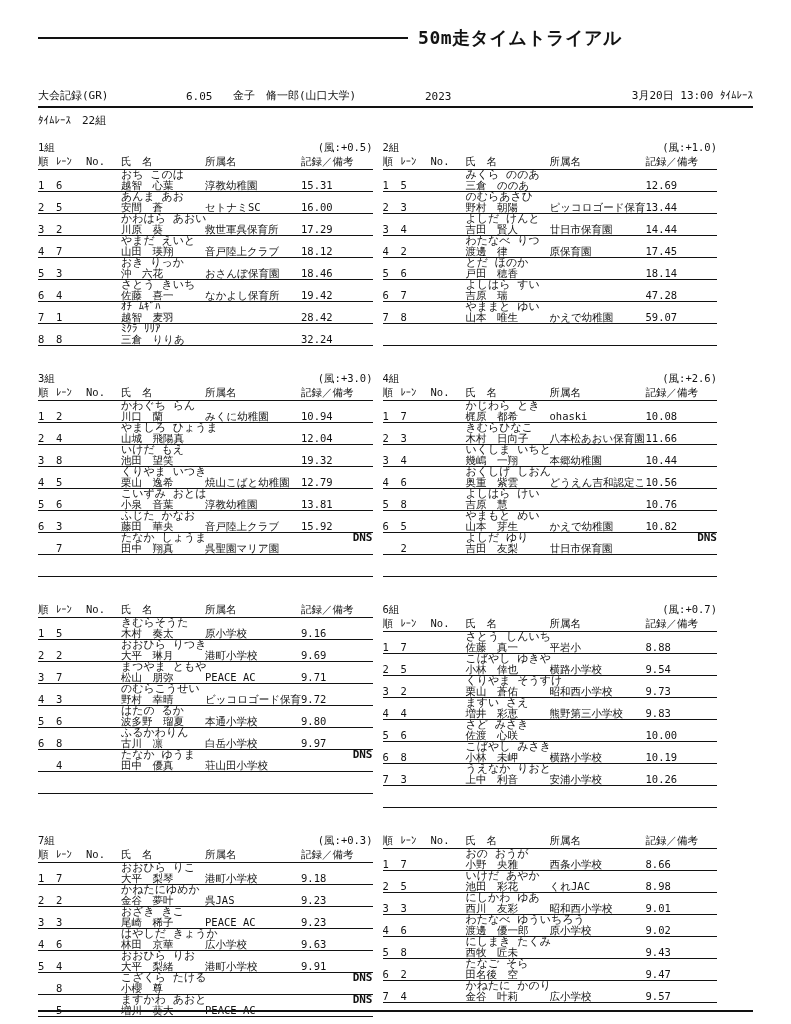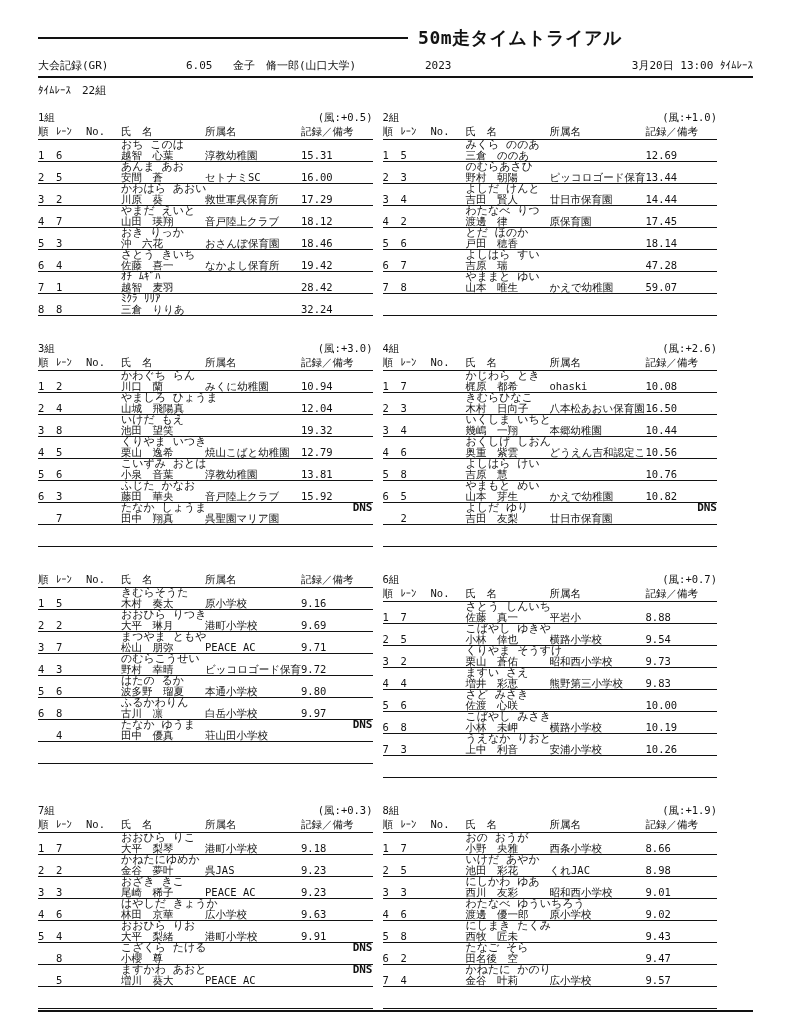--- a/index.html
+++ b/index.html
@@ -11,22 +11,22 @@
     font-family:"DejaVu Sans Mono","DejaVu Sans",monospace;
     box-sizing:border-box;
     padding:10px 38px 0 38px;
     overflow:hidden;
   }
   
   .title-row{display:flex;align-items:center;margin-top:8px;padding-right:123px;}
   .title-rule{flex:1;border-top:2px solid #121212;height:0;margin-right:2px;}
   .page-title{margin:8px;font-size:18px;font-weight:700;letter-spacing:.5px;white-space:nowrap;}
   .record-row{
-    display:flex;align-items:center;
-    font-size:11px;padding-bottom:3px;
+    display:flex;align-items:flex-end;
+    font-size:11px;margin-top:30px;padding-bottom:3px;
     border-bottom:2px solid #121212;white-space:nowrap;
   }
   .mr-label{width:148px;}
   .mr-mark{width:47px;}
   .mr-holder{width:192px;}
   .mr-year{flex:1;}
   .mr-schedule{text-align:right;}
   .race-note{font-size:11px;margin-top:5px;}
   
   .groups{
@@ -456,21 +456,21 @@
           <div class="kana-line">
             <span class="kana">きむらひなこ</span>
             <span class="note"></span>
           </div>
           <div class="main-line">
             <span class="c-rank">2</span>
             <span class="c-lane">3</span>
             <span class="c-no"></span>
             <span class="c-name">木村　日向子</span>
             <span class="c-team">八本松あおい保育園</span>
-            <span class="c-record">16.50</span>
+            <span class="c-record">11.66</span>
           </div>
         </div>
         <div class="slot">
           <div class="kana-line">
             <span class="kana">いくしま いちと</span>
             <span class="note"></span>
           </div>
           <div class="main-line">
             <span class="c-rank">3</span>
             <span class="c-lane">4</span>
@@ -867,24 +867,20 @@
             <span class="c-lane">5</span>
             <span class="c-no"></span>
             <span class="c-name">増川　葵大</span>
             <span class="c-team">PEACE AC</span>
             <span class="c-record"></span>
           </div>
         </div>
         <div class="slot empty"></div>
       </section>
       <section class="group">
-        <div class="group-head">
-          <span class="gname">8組</span>
-          <span class="wind">(風:+1.9)</span>
-        </div>
         <div class="colhead">
           <span class="c-rank">順</span>
           <span class="c-lane">ﾚｰﾝ</span>
           <span class="c-no">No.</span>
           <span class="c-name">氏　名</span>
           <span class="c-team">所属名</span>
           <span class="c-record">記録／備考</span>
         </div>
         <div class="slot">
           <div class="kana-line">

